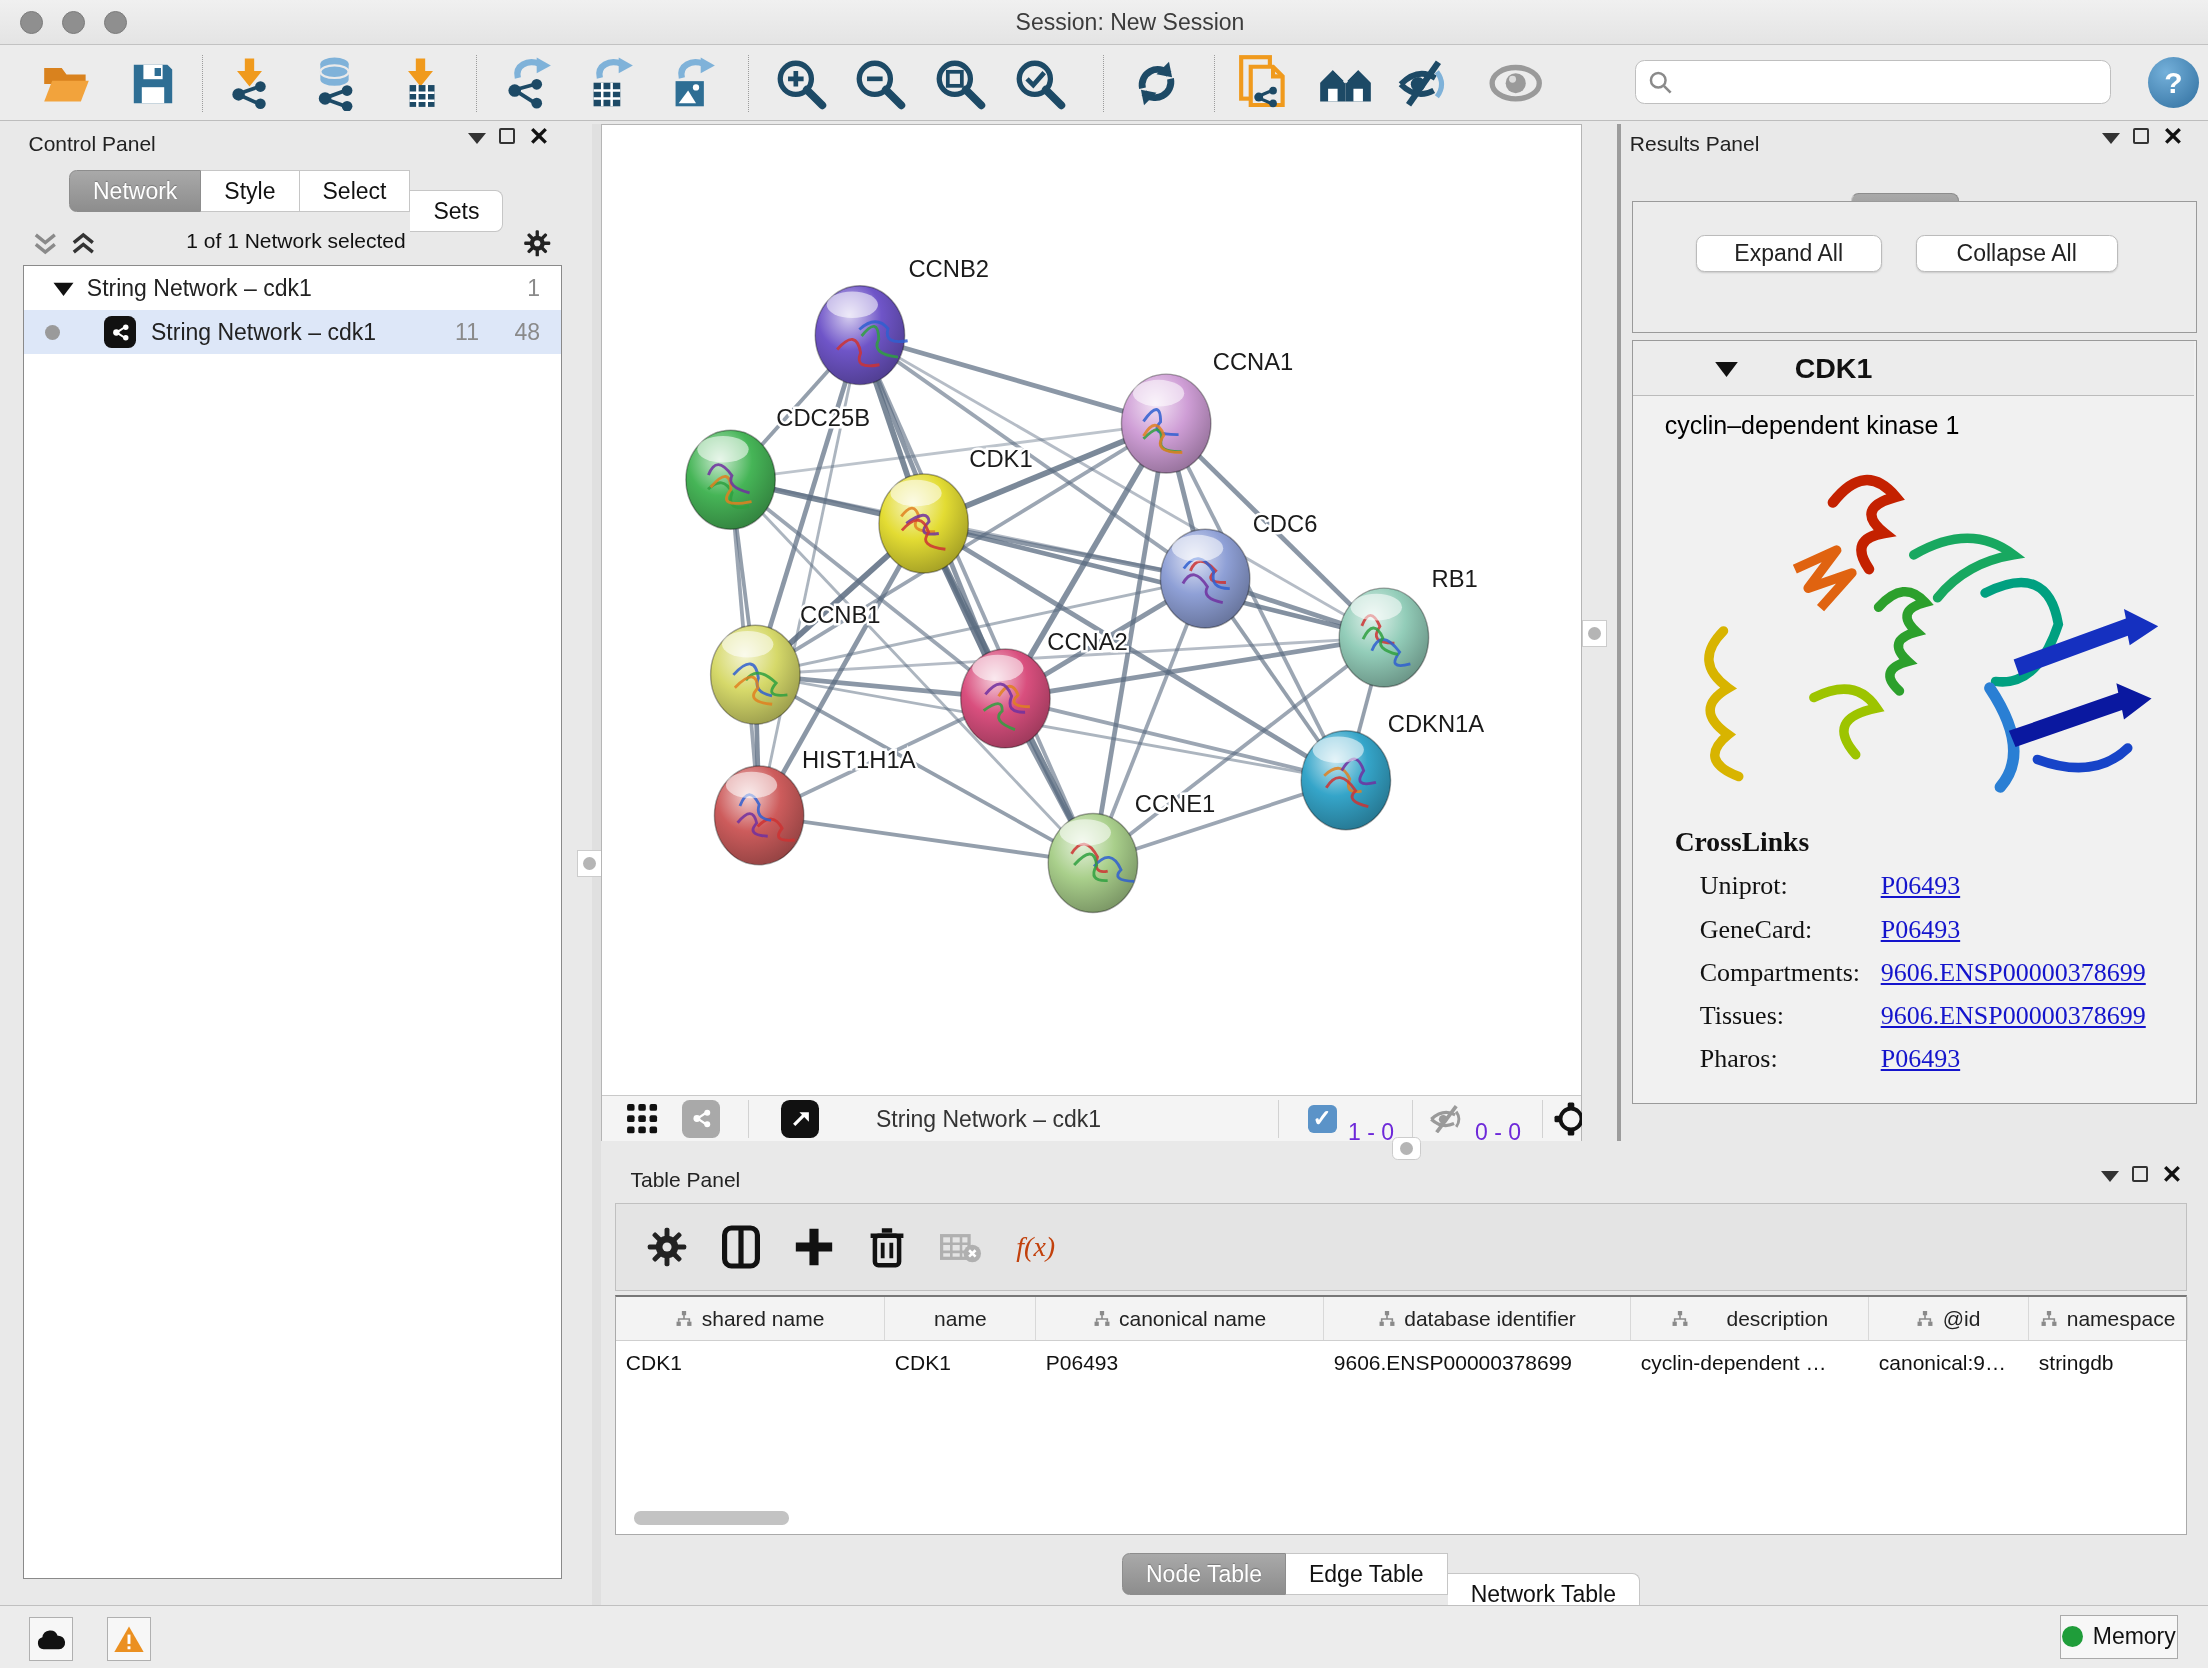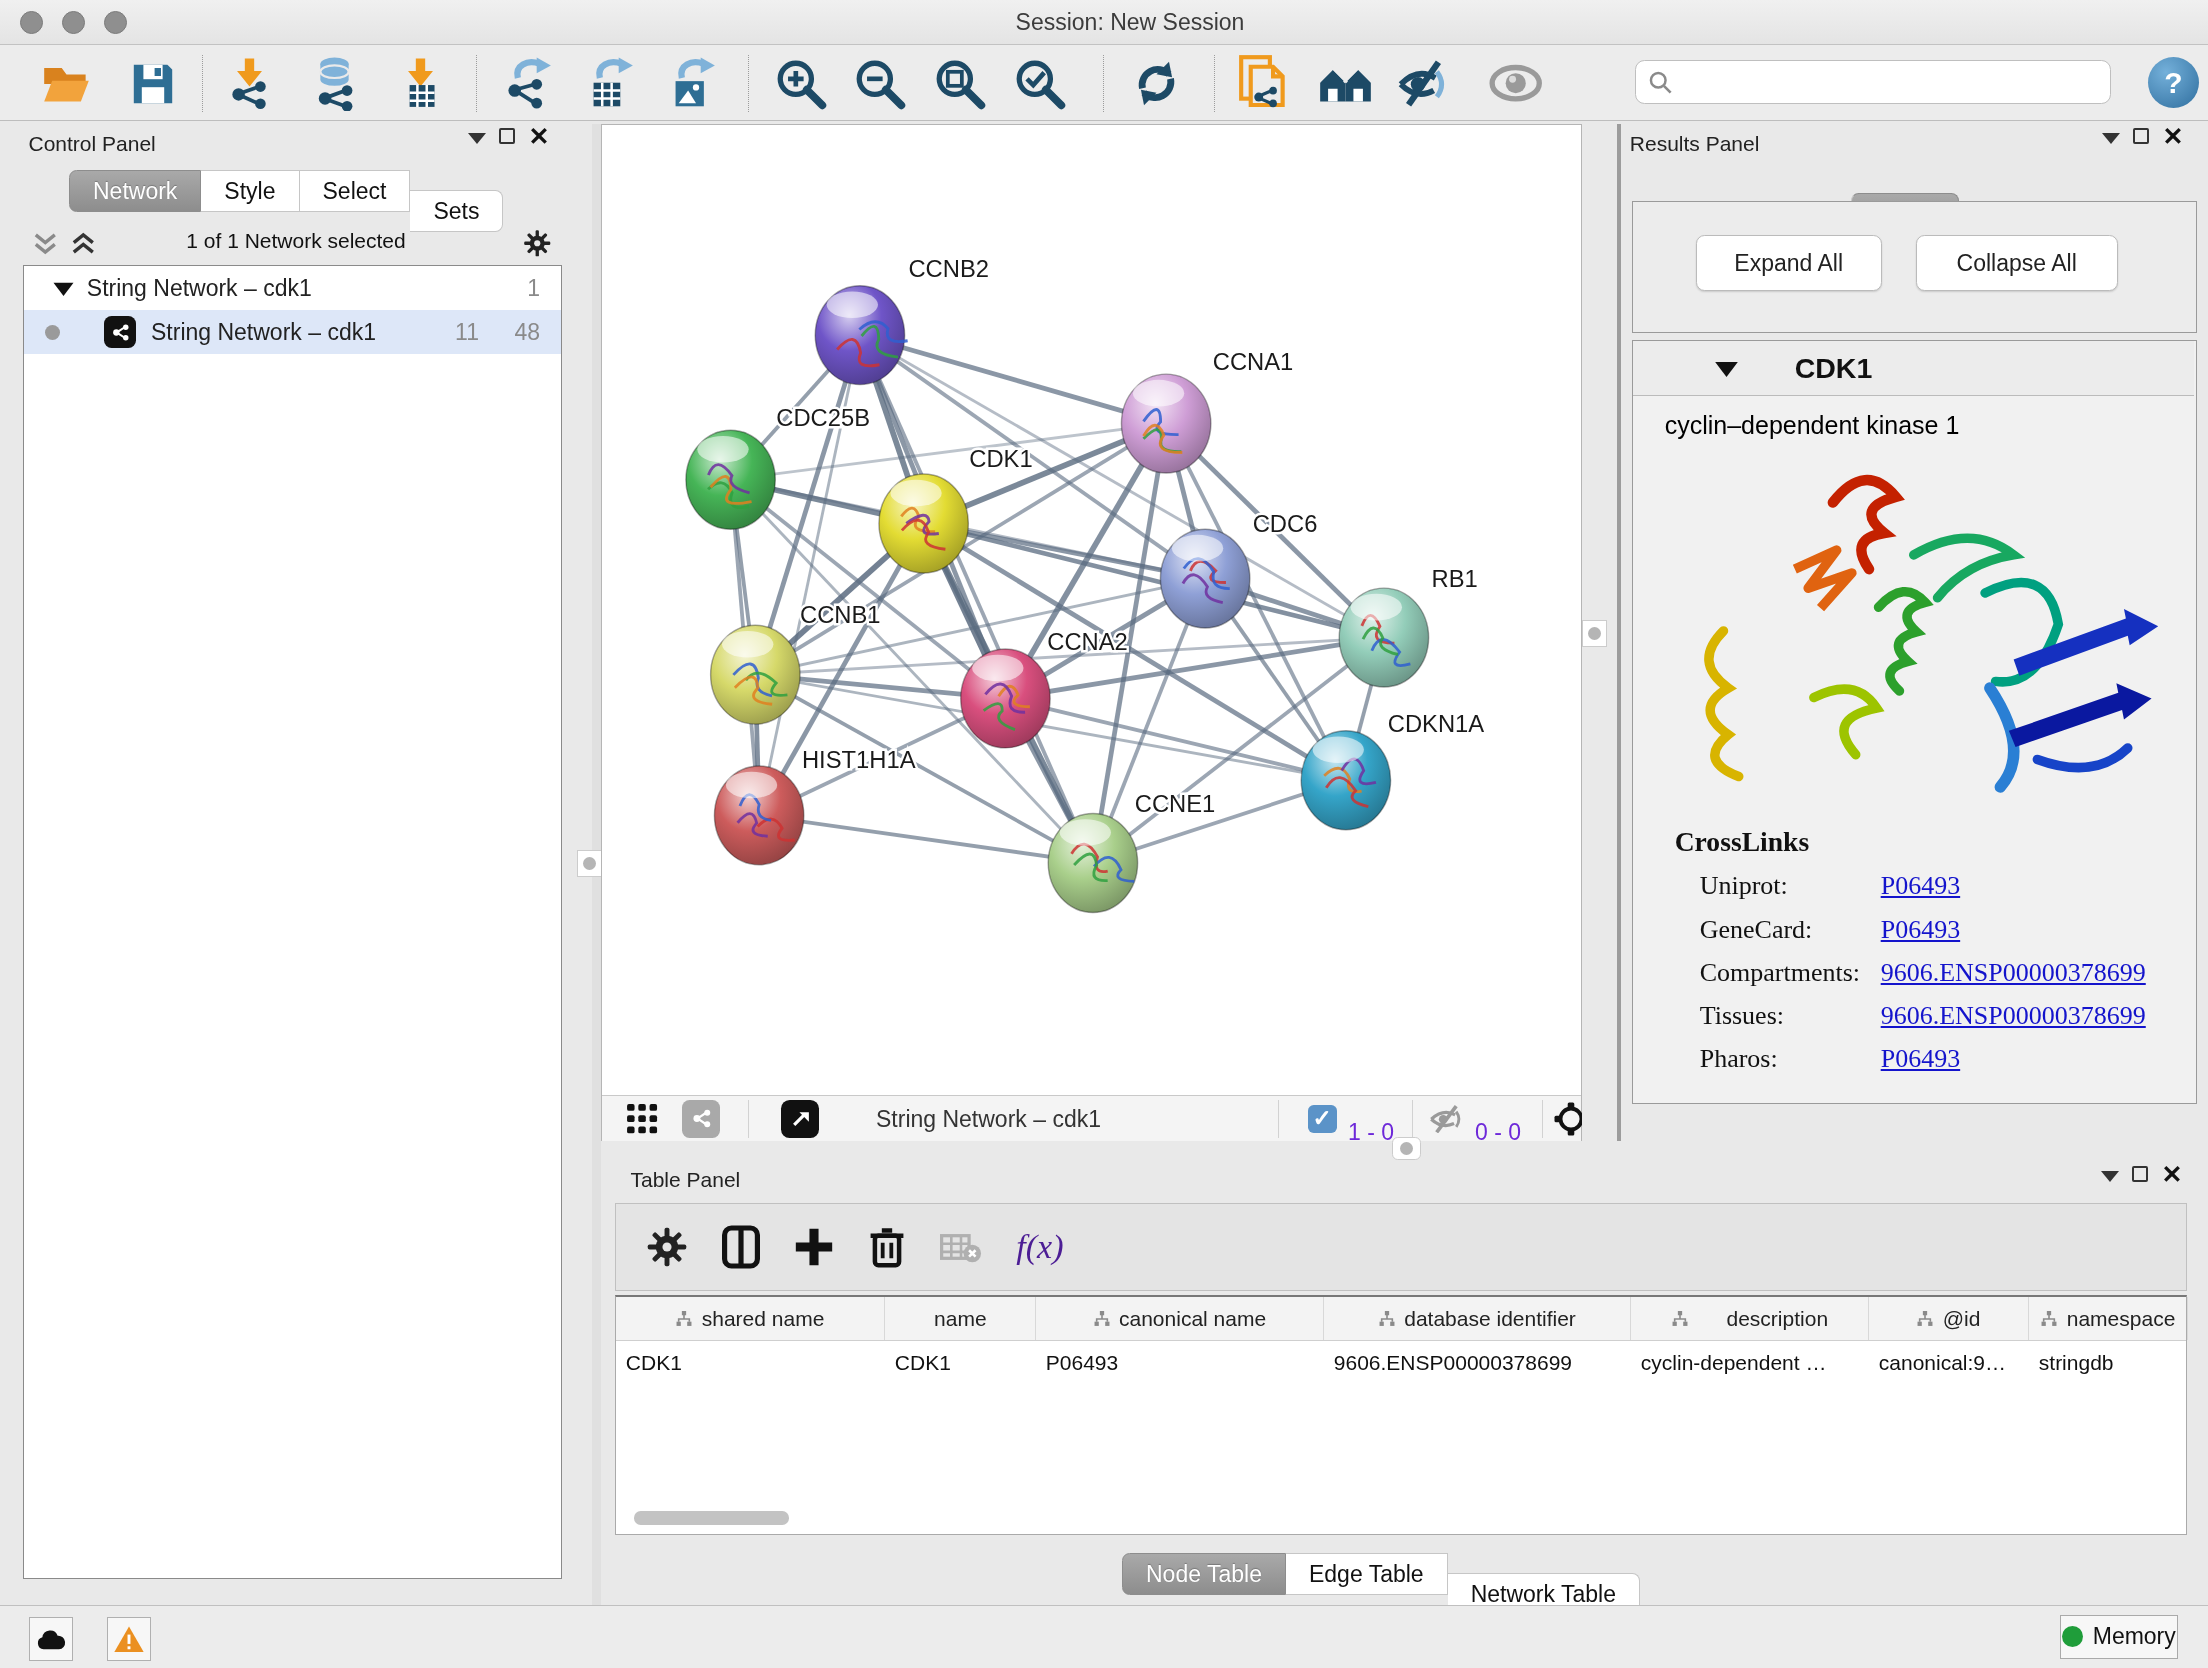--- a/index.html
+++ b/index.html
@@ -69,21 +69,21 @@
   .ntb-sep { position:absolute; top:3.8px; height:38px; border-left:1px solid #d2d2d2; }
   #net-name { position:absolute; left:274px; top:9.5px; font-size:23px; color:#333; }
   .ntb-num { position:absolute; top:23px; font-size:23px; color:#6d28d9; }
   #rp-divider { left:1582px; top:124px; width:45px; height:1032px; background:#e9e9e9; }
   #rp-divider .line { position:absolute; left:35px; top:0; width:3.8px; height:1032px; background:#9c9c9c; }
 
   
   #results-panel { left:1626px; top:124px; width:582px; height:1032px; background:#e9e9e9; }
   #rp-tab { position:absolute; left:225px; top:49px; }
   #rp-outer { position:absolute; left:5.7px; top:77px; width:565px; height:132px; border:1.9px solid #9a9a9a; background:#ececec; }
-  .rp-btn { position:absolute; top:33px; height:56px; background:#fff; border:1px solid #bbb; border-radius:8.6px;
+  .rp-btn { position:absolute; top:33px; height:37px; background:#fff; border:1px solid #bbb; border-radius:8.6px;
     font-size:23px; display:flex; align-items:center; justify-content:center; box-shadow:0 1px 1.9px rgba(0,0,0,.15); }
   #rp-inner { position:absolute; left:5.7px; top:216px; width:565px; height:764px; border:1.9px solid #9a9a9a; background:#f1f1f1; }
   #rp-gene-row { position:absolute; left:0; top:0; width:561px; height:55px; border-bottom:1px solid #bbb; background:#ececec; }
   #rp-gene { position:absolute; left:162px; top:11.4px; font-size:28.5px; font-weight:bold; color:#111; }
   #rp-desc { position:absolute; left:32px; top:70px; font-size:25px; color:#000000; }
   #xlinks { position:absolute; left:0px; top:485px; width:561px; font-family:"Liberation Serif", serif; }
   #xlinks-title { margin-left:42px; font-size:27.6px; font-weight:bold; color:#111; }
   .xrow { display:flex; margin:13.3px 0 0 67px; font-size:26px; }
   .xlabel { width:181px; color:#111; }
   .xval { color:#1414cc; text-decoration:underline; }
@@ -709,21 +709,21 @@
           <rect x="4" y="6" width="14" height="17" rx="2" fill="none" stroke="#111" stroke-width="2.6"></rect>
           <path d="M1.5 6 H20.5 M8 3 h6" stroke="#111" stroke-width="2.6"></path>
           <path d="M8.5 10 v9 M13.5 10 v9" stroke="#111" stroke-width="2.2"></path>
         </svg>
       <svg width="42" height="34" viewBox="0 0 26 20">
           <rect x="1" y="3" width="17" height="14" fill="none" stroke="#b0b0b0" stroke-width="2"></rect>
           <path d="M1 8 h17 M1 13 h17 M7 3 v14 M13 3 v14" stroke="#b0b0b0" stroke-width="1.6"></path>
           <circle cx="20" cy="14" r="5.4" fill="#b0b0b0"></circle>
           <path d="M18 12 l4 4 M22 12 l-4 4" stroke="#fff" stroke-width="1.6"></path>
         </svg>
-      <span style="font-family:'Liberation Serif',serif;font-style:italic;font-size:34px;color:#4c1d95">f(x)</span>
+      <span style="font-family:'Liberation Serif',serif;font-style:italic;font-size:28px;color:#c2410c">f(x)</span>
     </div>
     <div id="tp-table">
       <div id="tp-header">
           <div class="th" style="width: 269px;">
             <svg width="16" height="16" viewBox="0 0 12 12">
               <rect x="4.4" y="0" width="3.2" height="3.2" fill="#8a8a8a"></rect>
               <rect x="0.4" y="8" width="3.2" height="3.2" fill="#8a8a8a"></rect>
               <rect x="8.4" y="8" width="3.2" height="3.2" fill="#8a8a8a"></rect>
               <path d="M6 3 V6 M2 8 V6 H10 V8" stroke="#8a8a8a" fill="none" stroke-width="1.2"></path>
             </svg>

